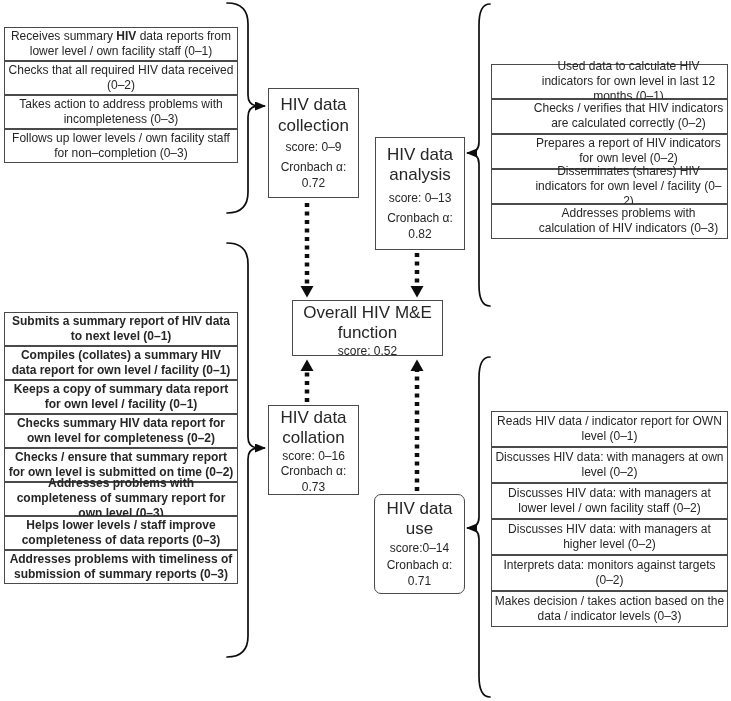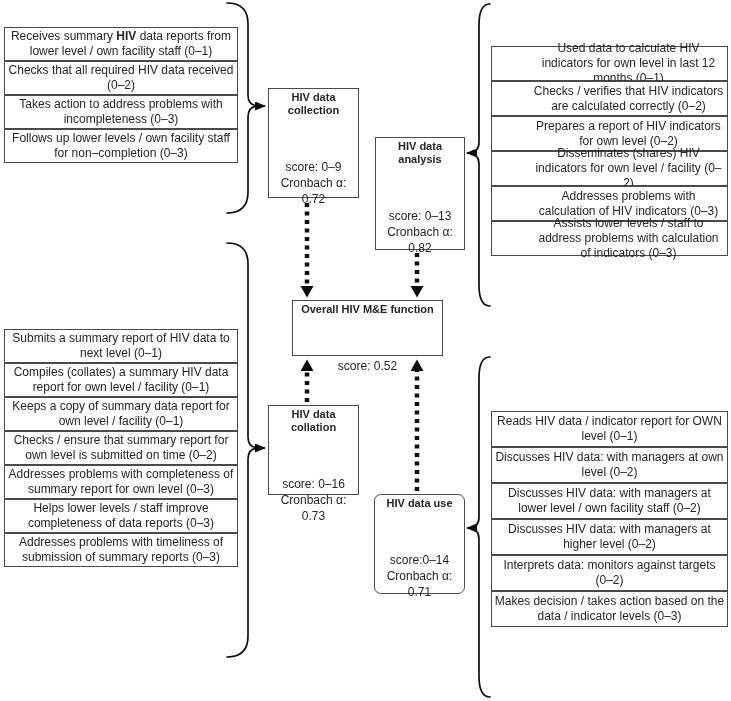--- a/index.html
+++ b/index.html
@@ -27,37 +27,37 @@
     background:#fff;
     display:flex;align-items:center;justify-content:center;
     text-align:center;
     font-size:12px;line-height:15px;
     padding:0 2px;
     box-sizing:border-box;
   }
   #group-collection-items{left:4px;top:8px;width:234px;height:174px;}
   #group-collection-items .item{height:34px;}
   #group-collation-items{left:4px;top:262px;width:234px;height:371px;}
-  #group-collation-items .item{height:34px;}
+  #group-collation-items .item{height:34px;font-weight:bold;}
   #group-analysis-items{left:491px;top:10px;width:237px;height:282px;}
   #group-analysis-items .item{height:35px;padding-left:40px;}
   #group-use-items{left:491px;top:360px;width:237px;height:318px;}
   #group-use-items .item{height:36px;}
   .construct{
     position:absolute;
     border:1.2px solid var(--box-border);
     background:#fff;
     display:flex;flex-direction:column;justify-content:space-evenly;align-items:center;
     text-align:center;
     box-sizing:border-box;
     padding:2px;
     font-size:12px;
   }
-  .construct .title{font-weight:bold;font-size:11px;line-height:1.2;}
-  .construct .score{line-height:1.2;margin-top:43px;}
+  .construct .title{font-weight:normal;font-size:17px;line-height:1.2;}
+  .construct .score{line-height:1.2;}
   .construct .cronbach{line-height:1.35;}
   #construct-collection{left:268px;top:88px;width:91px;height:110px;}
   #construct-analysis{left:375px;top:137px;width:90px;height:113px;}
   #construct-overall{left:292px;top:300px;width:151px;height:56px;}
   #construct-collation{left:268px;top:405px;width:91px;height:90px;}
   #construct-use{left:374px;top:494px;width:91px;height:100px;border-radius:7px;}
   .bold{font-weight:bold;}
 </style>
 </head>
 <body>
@@ -107,27 +107,27 @@
     <div class="item">Takes action to address problems with incompleteness (0–3)</div>
     <div class="item">Follows up lower levels / own facility staff for non–completion (0–3)</div>
   </div>
 
   <div class="group" id="group-analysis-items">
     <div class="item">Used data to calculate HIV indicators for own level in last 12 months (0–1)</div>
     <div class="item">Checks / verifies that HIV indicators are calculated correctly (0–2)</div>
     <div class="item">Prepares a report of HIV indicators for own level (0–2)</div>
     <div class="item">Disseminates (shares) HIV indicators for own level / facility (0–2)</div>
     <div class="item">Addresses problems with calculation of HIV indicators (0–3)</div>
-    <div class="item">Assists lower levels / staff to address problems with calculation of indicators (0–3)</div>
   </div>
 
   <div class="group" id="group-collation-items">
     <div class="item">Submits a summary report of HIV data to next level (0–1)</div>
     <div class="item">Compiles (collates) a summary HIV data report for own level / facility (0–1)</div>
     <div class="item">Keeps a copy of summary data report for own level / facility (0–1)</div>
+    <div class="item">Checks summary HIV data report for own level for completeness (0–2)</div>
     <div class="item">Checks / ensure that summary report for own level is submitted on time (0–2)</div>
     <div class="item">Addresses problems with completeness of summary report for own level (0–3)</div>
     <div class="item">Helps lower levels / staff improve completeness of data reports (0–3)</div>
     <div class="item">Addresses problems with timeliness of submission of summary reports (0–3)</div>
   </div>
 
   <div class="group" id="group-use-items">
     <div class="item">Reads HIV data / indicator report for OWN level (0–1)</div>
     <div class="item">Discusses HIV data: with managers at own level (0–2)</div>
     <div class="item">Discusses HIV data: with managers at lower level / own facility staff (0–2)</div>

